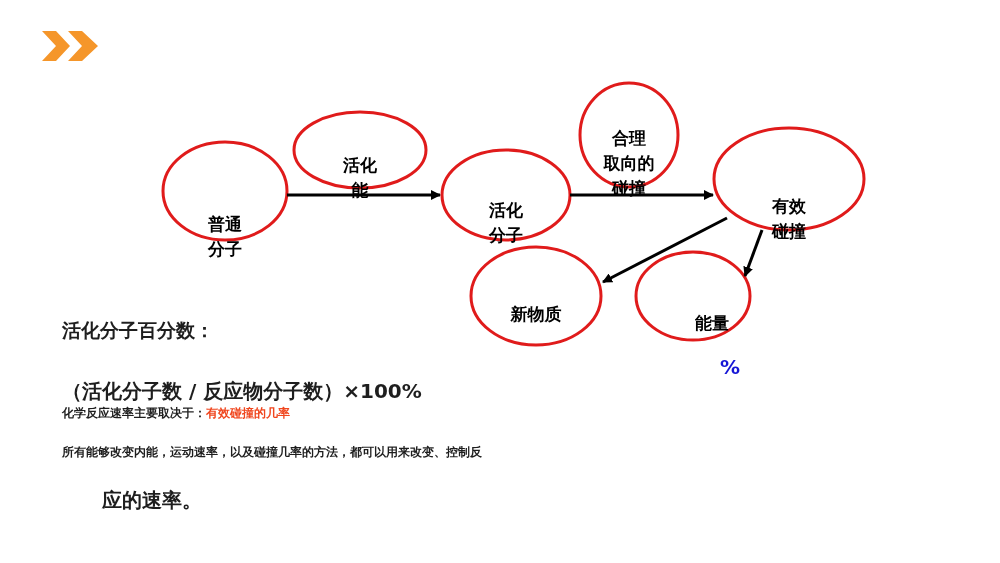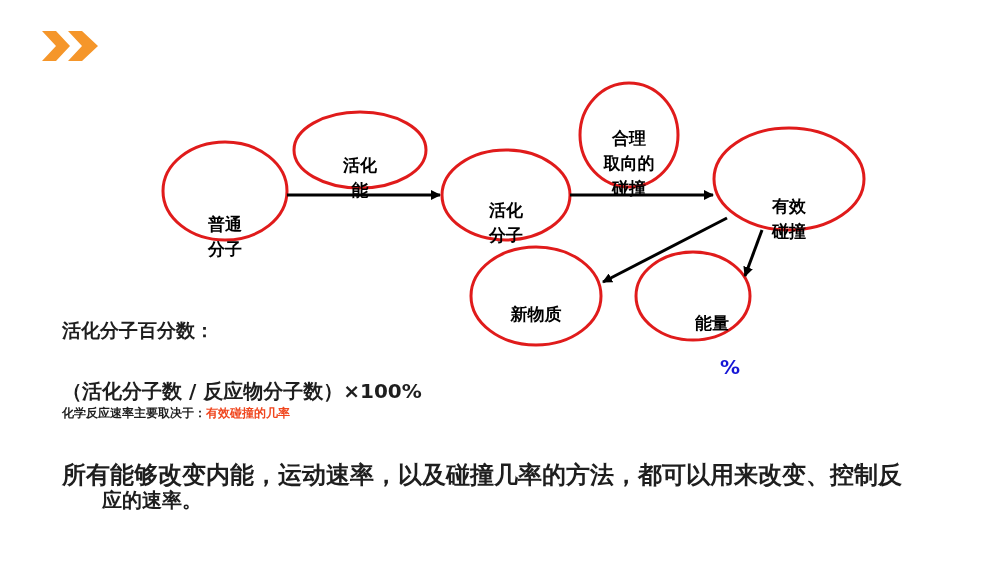--- a/index.html
+++ b/index.html
@@ -75,18 +75,18 @@
 </div>
 <div class="node-text" style="left:672px;top:284px;width:80px;">
   <div>能量</div>
 </div>
 
 <div class="line" style="top:318px;font-size:19px;">活化分子百分数：</div>
 <div class="line" style="top:362px;font-size:20px;margin-top:16px;">（活化分子数 / 反应物分子数）×100%</div>
 <div class="line" style="top:405px;font-size:12px;">
   <span>化学反应速率主要取决于：</span><span class="red">有效碰撞的几率</span>
 </div>
-<div class="line" style="top:459px;font-size:24px;text-align:center;">所有能够改变内能，运动速率，以及碰撞几率的方法，都可以用来改变、控制反</div>
+<div class="line" style="top:444px;font-size:12px;text-align:center;">所有能够改变内能，运动速率，以及碰撞几率的方法，都可以用来改变、控制反</div>
 <div class="line" style="top:487px;font-size:20px;margin-left:40px;">应的速率。</div>
 
 <div class="formula">
   <div>%</div>
 </div>
 
 </body></html>

